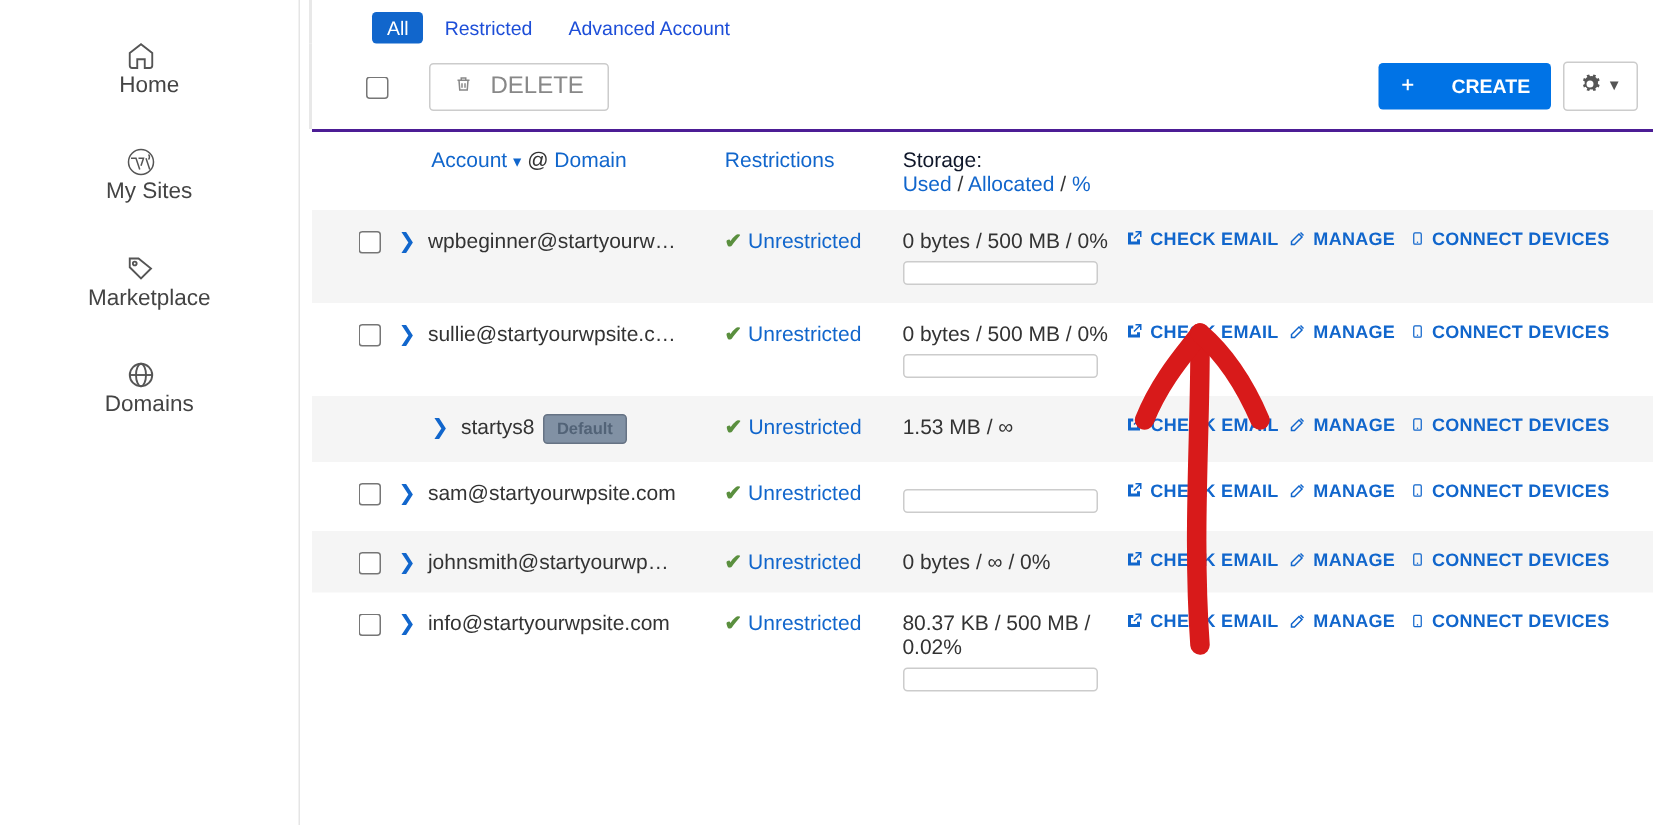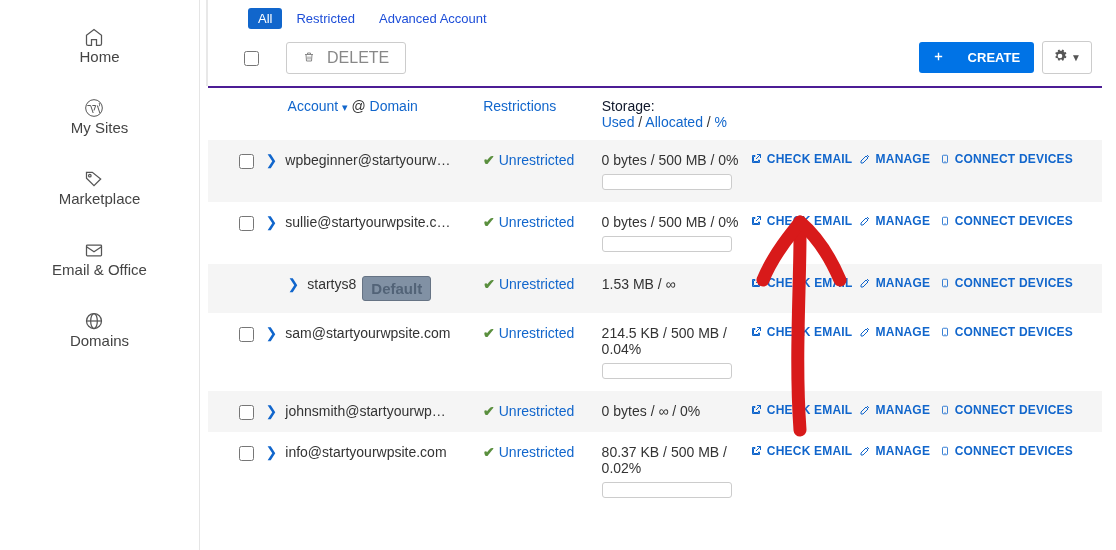--- a/index.html
+++ b/index.html
@@ -31,21 +31,21 @@
     .caret-down { font-size: 11px; }
     .row { display: flex; padding: 12px 24px 12px 20px; align-items: flex-start; margin: 0 14px 0 8px; }
     .row.odd { background: #f5f5f5; }
     .chevron { color: #1166cc; font-size: 14px; margin-right: 8px; cursor: pointer; }
     .account-text { color: #333; word-break: break-all; }
     .check-icon { color: #5a8f3e; font-weight: bold; margin-right: 4px; }
     .restrict-link { color: #1166cc; }
     .storage-text { color: #333; font-size: 14px; }
     .progress-box { width: 130px; height: 16px; border: 1px solid #ccc; border-radius: 3px; margin-top: 6px; background: #fff; }
     .action-link { color: #1166cc; font-size: 12px; font-weight: 600; letter-spacing: 0.2px; display: inline-flex; align-items: center; gap: 5px; cursor: pointer; }
-    .default-badge { background: #8191a4; color: #526377; font-size: 15px; font-weight: 700; padding: 3px 8px; border-radius: 3px; margin-left: 6px; border: 1px solid #667384; }
+    .default-badge { background: #8191a4; color: #526377; font-size: 11px; font-weight: 700; padding: 3px 8px; border-radius: 3px; margin-left: 6px; border: 1px solid #667384; }
     .account-cell { display: flex; align-items: flex-start; }
     .col-account-indent { padding-left: 22px; }
     .arrow-annotation { position: absolute; pointer-events: none; }
     .main-inner { position: relative; }
     a.headerlink { color: #1166cc; text-decoration: none; }
   </style>
 </head>
 <body>
 
 <div class="app">
@@ -68,29 +68,20 @@
       <span>My Sites</span>
     </div>
     <div class="sidebar-item">
       <span class="icon">
         <svg width="20" height="20" viewBox="0 0 24 24" fill="none" stroke="#555" stroke-width="1.5">
             <path d="M20 12l-8 8-9-9V4h7l10 8z"></path>
             <circle cx="7" cy="8" r="1.5"></circle>
           </svg>
       </span>
       <span>Marketplace</span>
-    </div>
-    <div class="sidebar-item">
-      <span class="icon">
-        <svg width="20" height="20" viewBox="0 0 24 24" fill="none" stroke="#555" stroke-width="1.5">
-            <rect x="3" y="6" width="18" height="13" rx="1"></rect>
-            <path d="M3 8l9 6 9-6"></path>
-          </svg>
-      </span>
-      <span>Email &amp; Office</span>
     </div>
     <div class="sidebar-item">
       <span class="icon">
         <svg width="20" height="20" viewBox="0 0 24 24" fill="none" stroke="#555" stroke-width="1.5">
             <circle cx="12" cy="12" r="9"></circle>
             <ellipse cx="12" cy="12" rx="4" ry="9"></ellipse>
             <path d="M3 12h18"></path>
           </svg>
       </span>
       <span>Domains</span>
@@ -262,21 +253,20 @@
           <div class="row">
             <div class="col-check checkbox-cell">
               <input type="checkbox" style="">
             </div>
             <div class="col-account account-cell">
               <span class="chevron">❯</span>
               <span class="account-text">sam@startyourwpsite.com</span>
             </div>
             <div class="col-restrict"><span class="check-icon">✔</span><span class="restrict-link">Unrestricted</span></div>
             <div class="col-storage">
-              <div class="storage-text">214.5 KB / 500 MB / 0.04%</div>
               <div class="progress-box"></div>
             </div>
             <div class="col-check-email"><span class="action-link">
                 <svg width="12" height="12" viewBox="0 0 24 24" fill="none" stroke="#1166cc" stroke-width="2">
                   <path d="M14 3h7v7M21 3l-9 9M5 5h5v2H7v10h10v-3h2v5H5z"></path>
                 </svg>
                 <span>CHECK EMAIL</span>
               </span></div>
             <div class="col-manage"><span class="action-link">
                 <svg width="12" height="12" viewBox="0 0 24 24" fill="none" stroke="#1166cc" stroke-width="2">

